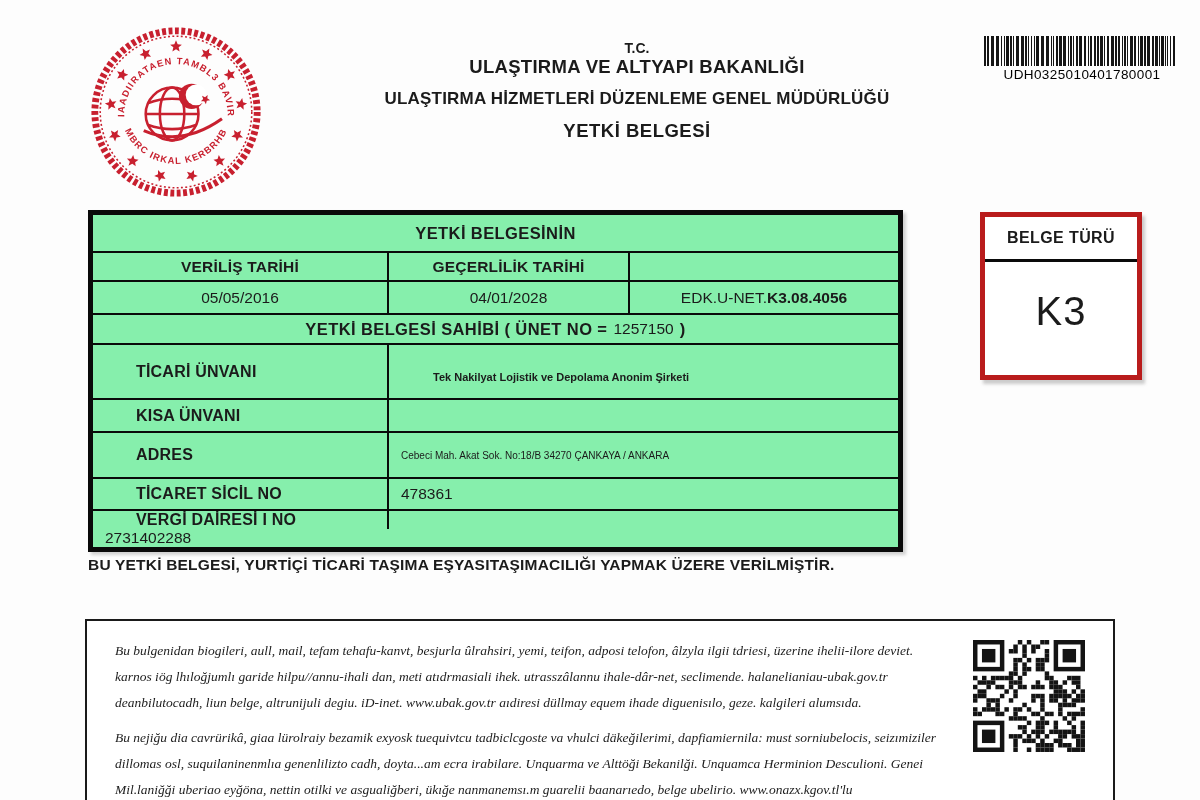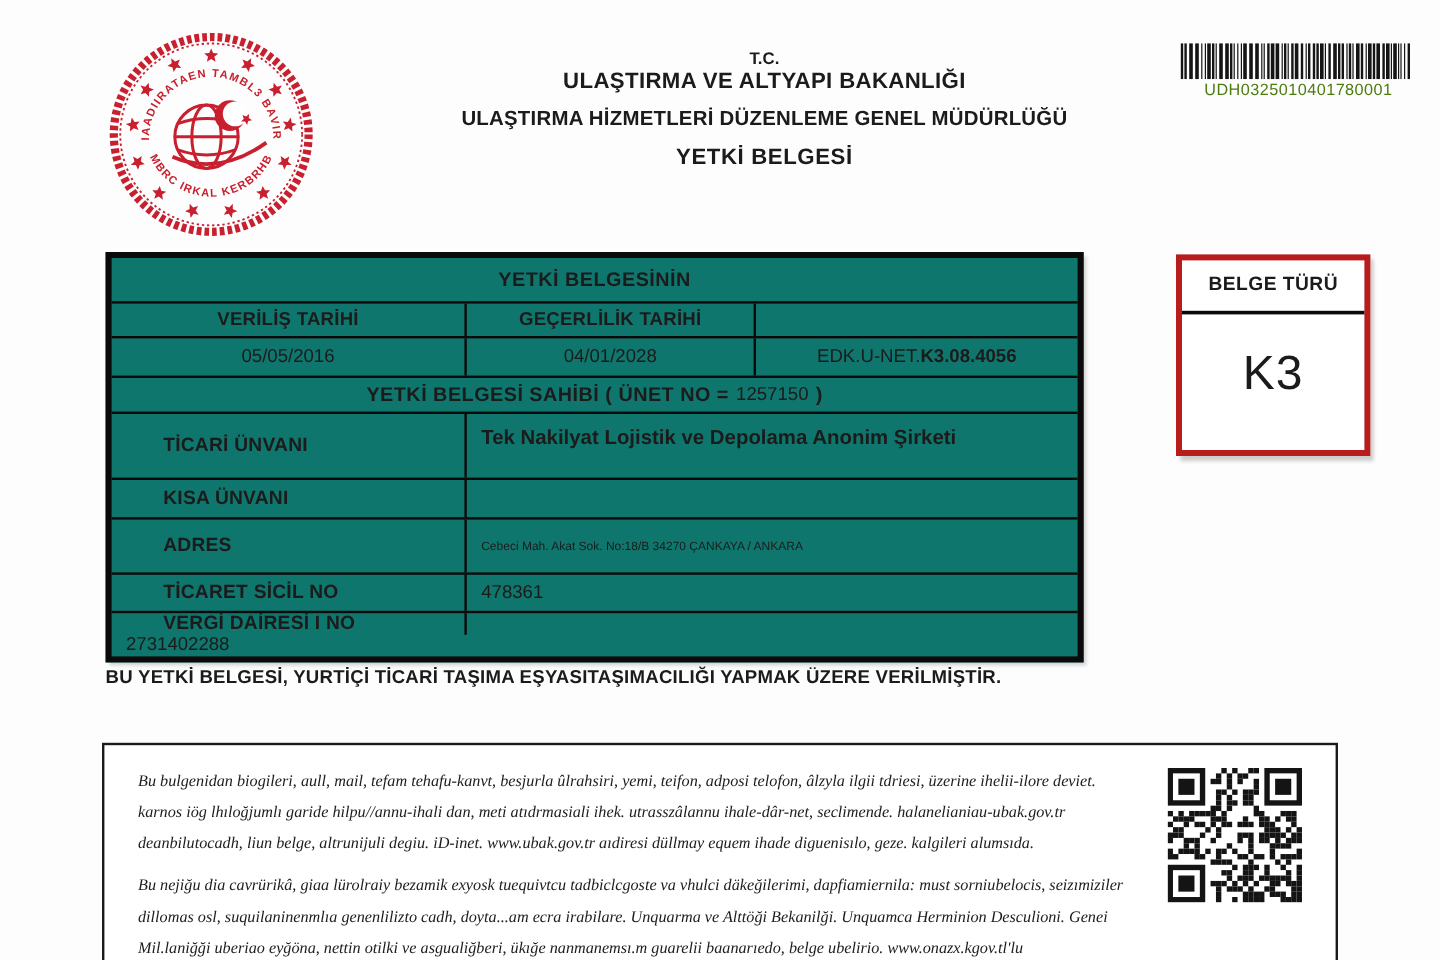--- a/index.html
+++ b/index.html
@@ -14,26 +14,26 @@
   .seal-wrap{left:88px;top:24px;width:176px;height:176px;}
   .seal-text{font-family:"Liberation Sans",sans-serif;font-size:9.5px;font-weight:bold;
     fill:#c8202f;letter-spacing:1.2px;}
   .header-text{left:337px;top:40px;width:600px;text-align:center;}
   .header-text .l1{font-size:14px;font-weight:bold;}
   .header-text .l2{font-size:18.5px;font-weight:bold;margin-bottom:11px;letter-spacing:.3px;}
   .header-text .l3{font-size:17px;font-weight:bold;margin-bottom:11px;letter-spacing:.2px;}
   .header-text .l4{font-size:18.5px;font-weight:bold;letter-spacing:.5px;}
   .barcode-wrap{left:982px;top:36px;width:200px;text-align:center;}
   .barcode-bars{height:30px;}
-  .barcode-label{font-size:13.5px;color:#4d7c0f;letter-spacing:.4px;margin-top:1px;}
+  .barcode-label{font-size:13.5px;color:#000000;letter-spacing:.4px;margin-top:1px;}
 
   
   .cert-table{
     left:88px;top:210px;width:815px;
-    border:5px solid #0a0a0a;background:#0f766e;
+    border:5px solid #0a0a0a;background:#86efac;
     box-shadow:3px 3px 3px rgba(130,130,130,.35);
     box-sizing:border-box;
   }
   .row{display:flex;border-bottom:2px solid #0a0a0a;box-sizing:border-box;align-items:center;}
   .row:last-child{border-bottom:none;flex-direction:column;}
   .cell{box-sizing:border-box;align-self:stretch;display:flex;align-items:center;}
   .cell.div{border-right:2px solid #0a0a0a;}
   .center{justify-content:center;text-align:center;}
   .sec-title{font-size:16.5px;font-weight:bold;letter-spacing:.4px;}
   .col-head{font-size:15.5px;font-weight:bold;letter-spacing:.2px;}
@@ -196,21 +196,21 @@
   <div class="row h-r4">
     <div class="cell w3 center">
       <span class="sec-title">YETKİ BELGESİ SAHİBİ ( ÜNET NO =</span>
       <span class="val" style="margin:0 6px;">1257150</span>
       <span class="sec-title">)</span>
     </div>
   </div>
 
   <div class="row h-r5">
     <div class="cell w1 div lbl">TİCARİ ÜNVANI</div>
-    <div class="cell w3 vcell val bold" style="font-size:17px;align-items:flex-start;padding-top:10px;">Tek Nakilyat Lojistik ve Depolama Anonim Şirketi</div>
+    <div class="cell w3 vcell val bold" style="font-size:11px;align-items:flex-start;padding-top:26px;margin-left:32px;">Tek Nakilyat Lojistik ve Depolama Anonim Şirketi</div>
   </div>
 
   <div class="row h-r6">
     <div class="cell w1 div lbl">KISA ÜNVANI</div>
     <div class="cell w3 vcell val"></div>
   </div>
 
   <div class="row h-r7">
     <div class="cell w1 div lbl">ADRES</div>
     <div class="cell w3 vcell val" style="font-size:10px;">Cebeci Mah. Akat Sok. No:18/B   34270 ÇANKAYA / ANKARA</div>

